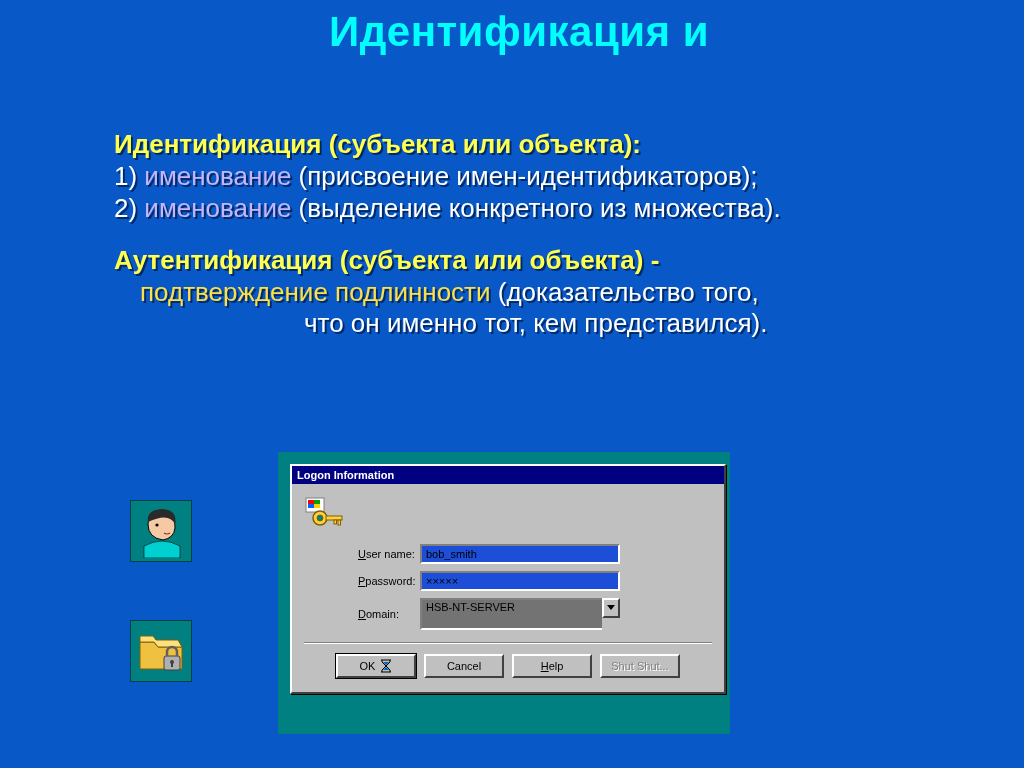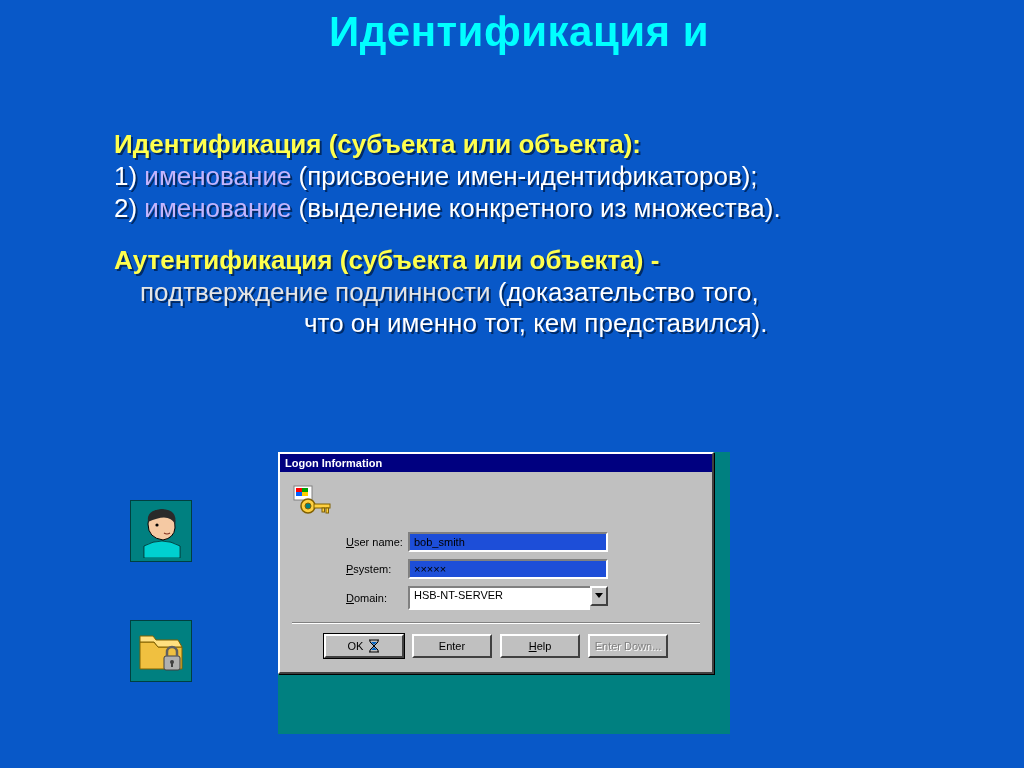--- a/index.html
+++ b/index.html
@@ -43,21 +43,21 @@
     font-weight: bold;
     text-shadow: 2px 2px 0 #002a66;
   }
   .item-line {
     color: #ffffff;
     text-shadow: 2px 2px 0 #002a66;
     margin-top: 2px;
   }
   .kw { color: #c4b5fd; }
   .white { color: #ffffff; }
-  .green { color: #e5e5e5; }
+  .green { color: #fde047; }
 
   .spacer { height: 22px; }
 
   .icon-box {
     position: absolute;
     width: 62px; height: 62px;
     background: #008080;
     border: 1px solid #004040;
     display: flex;
     align-items: center;
@@ -65,21 +65,21 @@
   }
   .icon-user { left: 130px; top: 500px; }
   .icon-folder { left: 130px; top: 620px; }
 
   
   .dlg-outer {
     position: absolute;
     left: 278px; top: 452px;
     width: 452px; height: 282px;
     background: #008080;
-    padding: 0;
+    padding: 12px;
   }
   .dlg {
     width: 436px;
     background: #c0c0c0;
     border: 2px solid;
     border-color: #ffffff #404040 #404040 #ffffff;
     box-shadow: 1px 1px 0 #000;
     font-family: Tahoma, "MS Sans Serif", Arial, sans-serif;
     font-size: 11px;
     color: #000;
@@ -121,24 +121,24 @@
     font-family: inherit;
     font-size: 11px;
     width: 200px;
   }
   .win-select {
     display: flex;
     width: 200px;
   }
   .win-select .sel-box {
     flex: 1;
-    background: #ffffff;
+    background: #737373;
     border: 2px solid;
     border-color: #808080 #ffffff #ffffff #808080;
-    height: 24px;
+    height: 32px;
     padding: 1px 4px;
     border-right: none;
   }
   .win-select .sel-btn {
     width: 18px; height: 20px;
     background: #c0c0c0;
     border: 2px solid;
     border-color: #ffffff #404040 #404040 #ffffff;
     display: flex; align-items: center; justify-content: center;
   }
@@ -253,21 +253,21 @@
             </svg>
           </div>
         </div>
 
         <div class="form-row">
           <div class="form-label"><span class="underline">U</span><span>ser name:</span></div>
           <input class="win-input" value="bob_smith" style="">
         </div>
 
         <div class="form-row">
-          <div class="form-label"><span class="underline">P</span><span>system:</span></div>
+          <div class="form-label"><span class="underline">P</span><span>password:</span></div>
           <input class="win-input" value="×××××" style="">
         </div>
 
         <div class="form-row">
           <div class="form-label"><span class="underline">D</span><span>omain:</span></div>
           <div class="win-select">
             <div class="sel-box">HSB-NT-SERVER</div>
             <div class="sel-btn">
               <svg width="8" height="6">
                   <path d="M0 0 L8 0 L4 5 Z" fill="#000"></path>
@@ -281,27 +281,27 @@
         <div class="btn-row">
           <div class="win-btn default">
             <span>OK</span>
             <svg width="12" height="14">
               <path d="M1 1 h10 M1 13 h10 M2 1 v2 l4 4 l-4 4 v2 M10 1 v2 l-4 4 l4 4 v2" stroke="#000" stroke-width="1" fill="none"></path>
               <path d="M3 3 h6 l-3 3 z" fill="#0060c0"></path>
               <path d="M6 8 l3 3 h-6 z" fill="#0060c0"></path>
             </svg>
           </div>
           <div class="win-btn">
-            <span>Enter</span>
+            <span>Cancel</span>
           </div>
           <div class="win-btn">
             <span><span class="underline">H</span><span>elp</span></span>
           </div>
           <div class="win-btn disabled">
-            <span>Enter Down...</span>
+            <span>Shut Shut...</span>
           </div>
         </div>
 
       </div>
     </div>
   </div>
 
 </div>
 
 </body></html>

